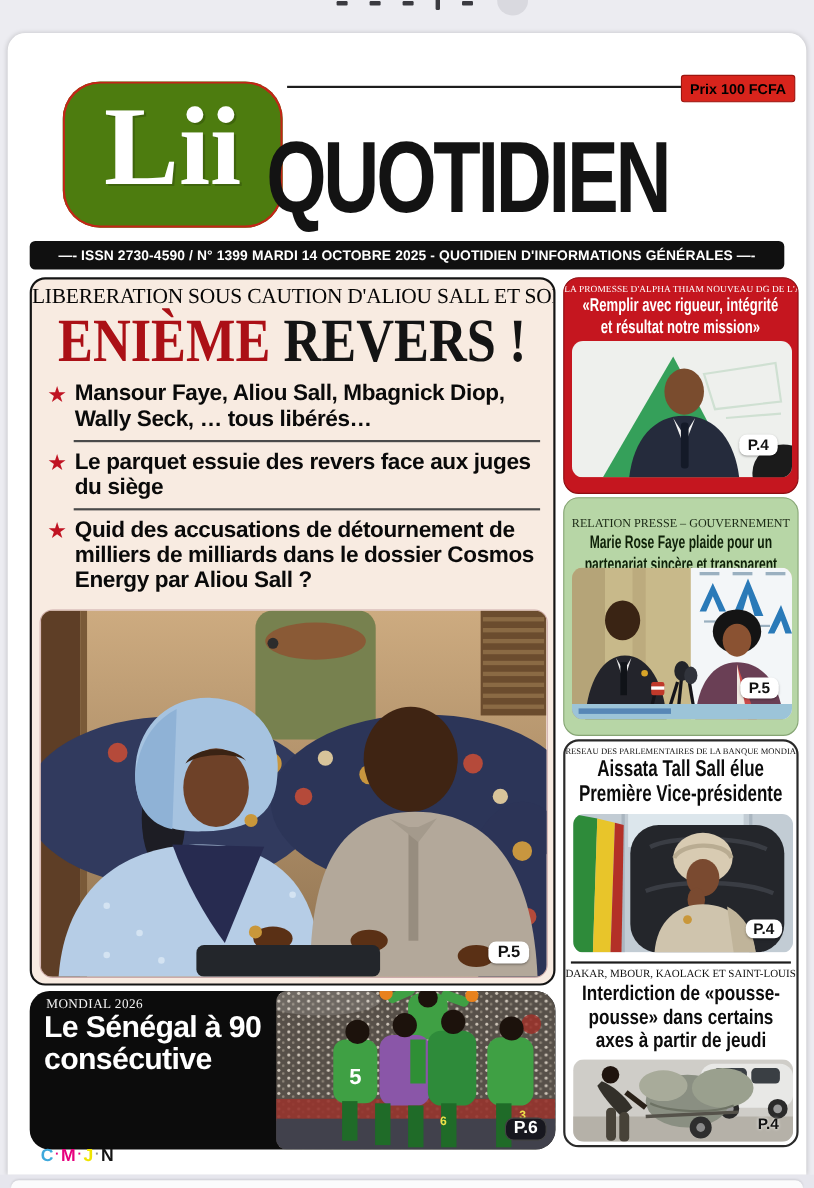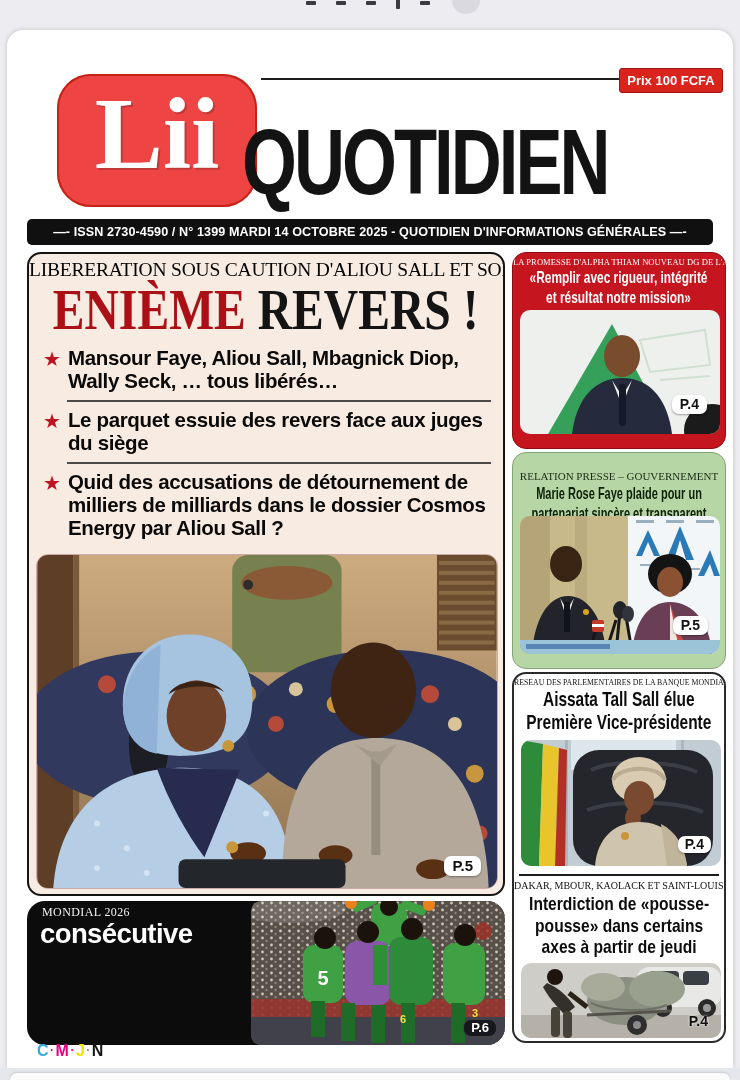--- a/index.html
+++ b/index.html
@@ -16,31 +16,31 @@
   .top-strip .g5{left:420px;width:10px;height:4px;top:1px}
   .top-strip .circle{position:absolute;left:452px;top:-12px;width:28px;height:26px;border-radius:50%;background:#d9d9df}
   .bottom-strip{position:absolute;left:0;top:1068px;width:740px;height:12px;background:#e6e6ed}
   .next-page{position:absolute;left:10px;top:1073px;width:720px;height:7px;background:#fbfbfc;border-radius:10px 10px 0 0;box-shadow:0 -1px 2px rgba(0,0,0,.12)}
 
   
   .page{position:absolute;left:7px;top:30px;width:726px;height:1038px;background:#ffffff;
         border-radius:16px 16px 0 0;box-shadow:0 0 5px rgba(0,0,0,.18)}
 
   
-  .logo{position:absolute;left:50px;top:44px;width:200px;height:133px;background:#ef4444;
+  .logo{position:absolute;left:50px;top:44px;width:200px;height:133px;background:#4d7c0f;
         border-radius:34px;display:flex;align-items:center;justify-content:center;
         box-shadow:inset 0 0 0 2px #c42417}
   .logo span{font-family:"Liberation Serif",serif;font-weight:bold;font-size:102px;color:#fff;
         line-height:1;padding-bottom:14px;text-shadow:2px 2px 0 rgba(0,0,0,.18)}
   .mast-title{position:absolute;left:235px;top:62px;width:466px;height:114px;display:flex;align-items:flex-end}
   .mast-title span{font-weight:bold;font-size:72px;color:#131313;letter-spacing:-3px;white-space:nowrap;
         transform:scale(.98,1.28);transform-origin:left bottom;line-height:.95}
   .mast-rule{position:absolute;left:254px;top:48px;width:360px;height:2px;background:#1d1d1d}
   .price{position:absolute;left:612px;top:38px;width:104px;height:25px;background:#d8241c;border:1px solid #9c150f;
-         border-radius:3px;color:#ffffff;font-weight:bold;font-size:13px;display:flex;align-items:center;justify-content:center;
+         border-radius:3px;color:#000000;font-weight:bold;font-size:13px;display:flex;align-items:center;justify-content:center;
          white-space:nowrap}
   .issn{position:absolute;left:20px;top:189px;width:686px;height:26px;background:#101010;border-radius:5px;
         color:#fff;font-weight:bold;font-size:12.6px;display:flex;align-items:center;justify-content:center;
         white-space:nowrap;letter-spacing:.1px}
 
   
   .sq{display:block;transform-origin:center top}
 
   
   .lead{position:absolute;left:20px;top:222px;width:478px;height:644px;background:#f8ebe1;
@@ -63,21 +63,21 @@
   .lead-badge{right:16px;bottom:12px}
 
   
   .sports{position:absolute;left:20px;top:871px;width:478px;height:144px;background:#0c0c0c;border-radius:18px;overflow:hidden}
   .sports-kicker{position:absolute;left:15px;top:4px;font-family:"Liberation Serif",serif;font-size:12px;color:#f2f2f2;letter-spacing:.4px}
   .sports-headline{position:absolute;left:13px;top:18px;width:212px;color:#fff;font-weight:bold;font-size:27.5px;
         line-height:1.06;letter-spacing:-.6px;white-space:nowrap}
   .sports-headline sup{font-size:15px;vertical-align:9px}
   .sports-photo{position:absolute;left:224px;top:0;width:254px;height:144px;border-radius:10px 18px 18px 10px;overflow:hidden}
   .sports-badge{position:absolute;right:8px;bottom:8px;background:#17171f;color:#fff;border:1px solid #444;
-        font-weight:bold;font-size:13px;padding:0 7px 1px;border-radius:8px}
+        font-weight:bold;font-size:16px;padding:0 7px 1px;border-radius:8px}
 
   
   .rc{position:absolute;left:505px;width:214px;border-radius:14px;overflow:hidden}
   .card-adepme{top:222px;height:197px;background:#c5161f;border:1px solid #8d0d12}
   .card-adepme .kick{margin-top:4px;text-align:center;font-family:"Liberation Serif",serif;font-size:8.5px;color:#fff;white-space:nowrap;letter-spacing:.1px}
   .card-adepme .hl{margin-top:1px;text-align:center;color:#fff;font-weight:bold;font-size:17px;line-height:1.18;
         width:142%;margin-left:-21%;transform:scaleX(.70)}
   .card-marie{top:422px;height:217px;background:#b7d6a6;border:1px solid #86a574}
   .card-marie .kick{margin-top:17px;text-align:center;font-family:"Liberation Serif",serif;font-size:11px;color:#1c2a16;white-space:nowrap}
   .card-marie .hl{margin-top:1px;text-align:center;color:#0e2008;font-weight:bold;font-size:16.5px;line-height:1.22;
@@ -234,20 +234,21 @@
         </g>
         <rect x="142" y="306" width="168" height="29" rx="7" fill="#23262b"></rect>
       </svg>
       <span class="pbadge lead-badge">P.5</span>
     </div>
   </div>
 
   <div class="sports">
     <div class="sports-kicker">MONDIAL 2026</div>
     <div class="sports-headline">
+      <div>Le Sénégal à 90</div>
       <div>consécutive</div>
     </div>
     <div class="sports-photo">
       <svg viewBox="0 0 254 144">
         <defs>
           <pattern id="crowd" width="9" height="7" patternUnits="userSpaceOnUse">
             <rect width="9" height="7" fill="#575049"></rect>
             <circle cx="2.5" cy="2" r="1.4" fill="#cfc6ba"></circle>
             <circle cx="6.5" cy="5" r="1.2" fill="#8d8478"></circle>
           </pattern>

